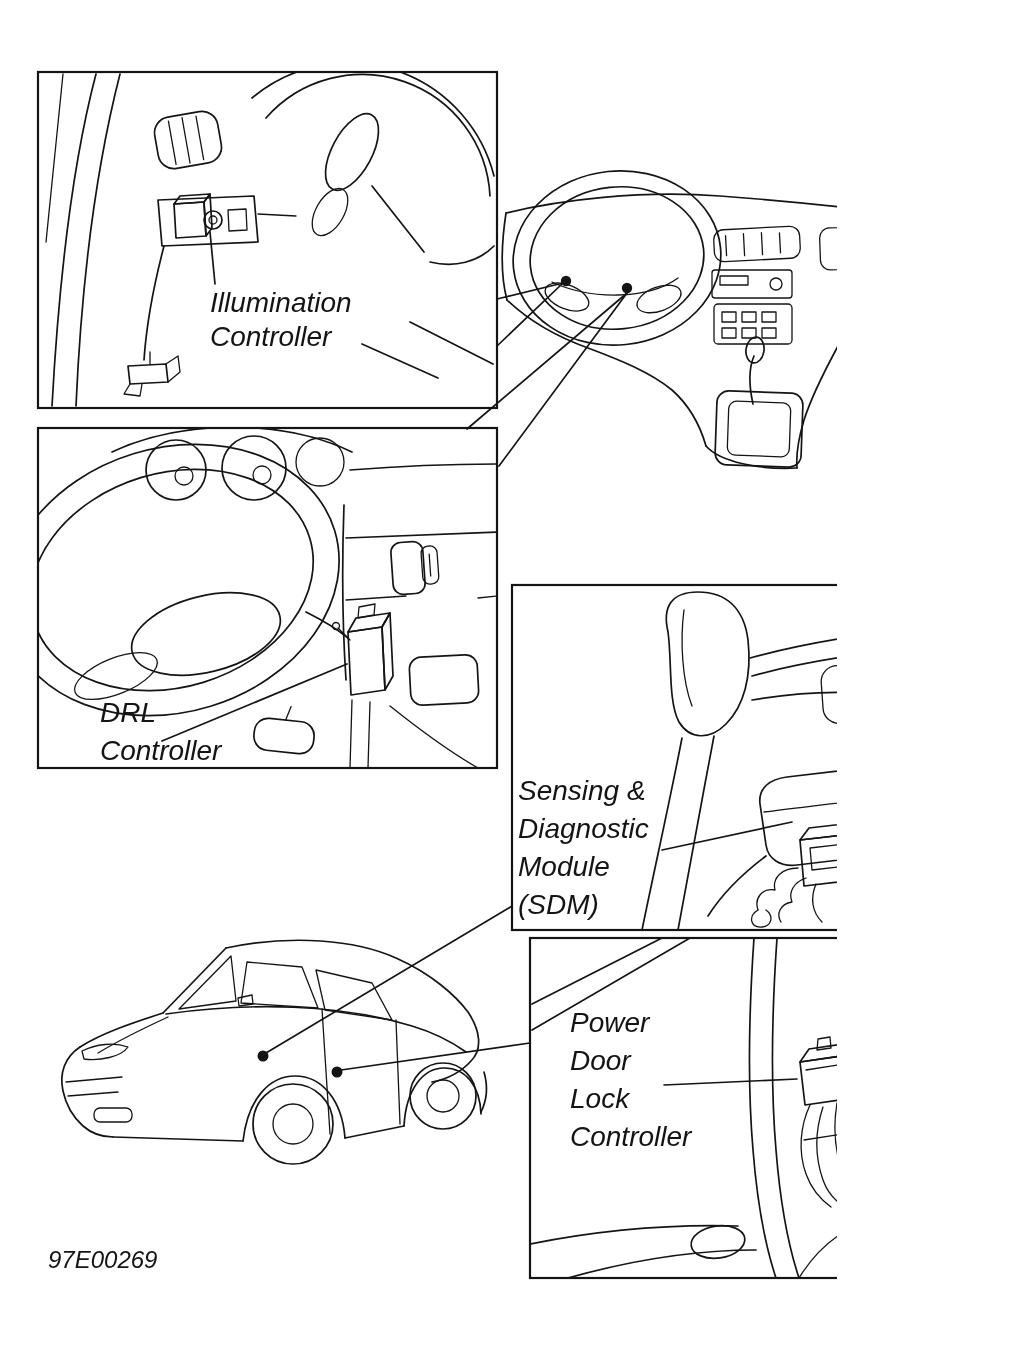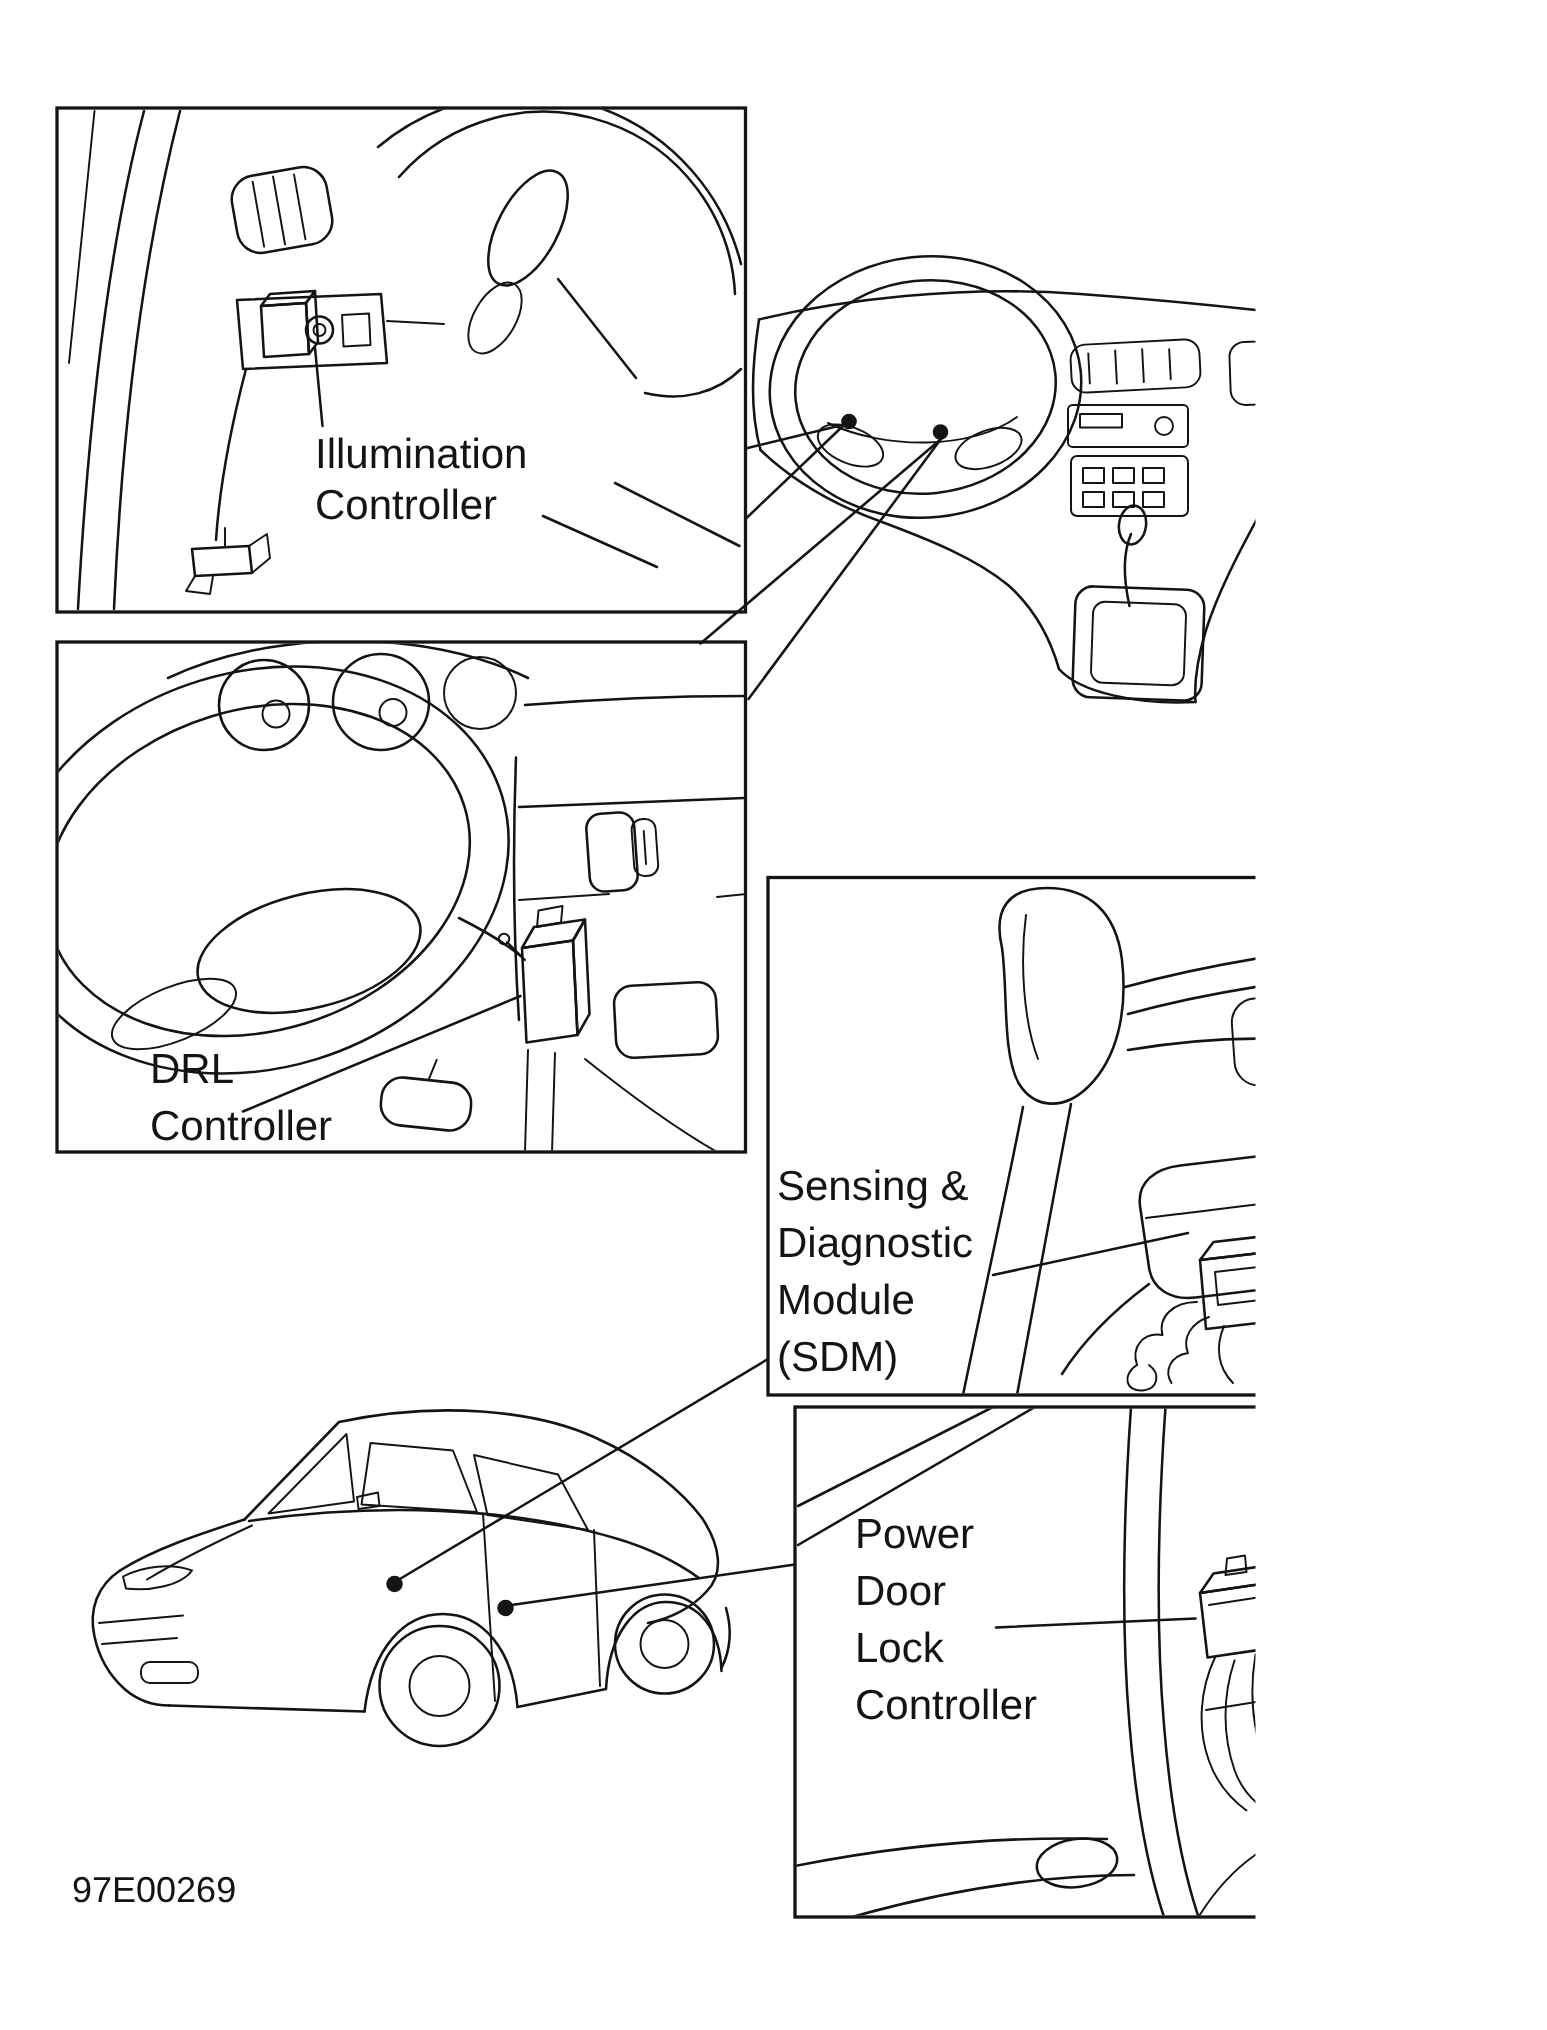--- a/index.html
+++ b/index.html
@@ -1,16 +1,16 @@
 <!DOCTYPE html>
 <html style="--line: #141414;"><head>
 <meta charset="utf-8">
 <style>
   html,body{margin:0;padding:0;background:#ffffff;}
-  .page{position:relative;width:837px;height:1353px;background:#fff;overflow:hidden;}
+  .page{position:relative;width:837px;height:1353px;background:#fff;overflow:hidden;font-style:italic;}
   svg{display:block;}
   .ln{fill:none;stroke:var(--line,#141414);stroke-width:1.7;stroke-linecap:round;stroke-linejoin:round;}
   .thin{stroke-width:1.3;}
   .box{fill:none;stroke:var(--line,#141414);stroke-width:2.2;}
   .dot{fill:var(--line,#141414);stroke:none;}
   .lbl{font-family:"Liberation Sans","DejaVu Sans",sans-serif;font-size:28px;fill:var(--line,#141414);}
   .code{font-family:"Liberation Sans","DejaVu Sans",sans-serif;font-size:24px;fill:var(--line,#141414);}
 </style>
 </head>
 <body style="background: rgb(255, 255, 255);">

